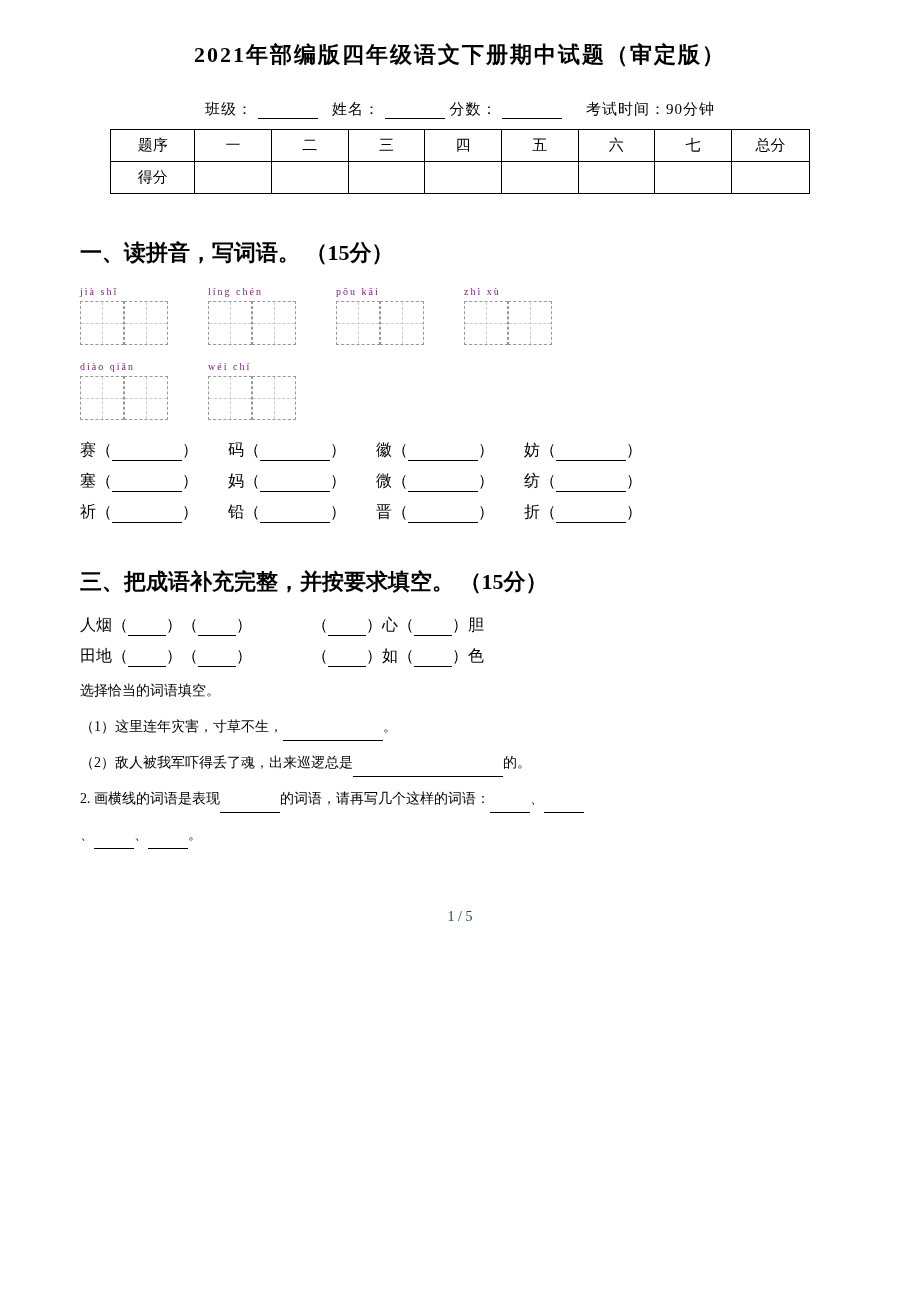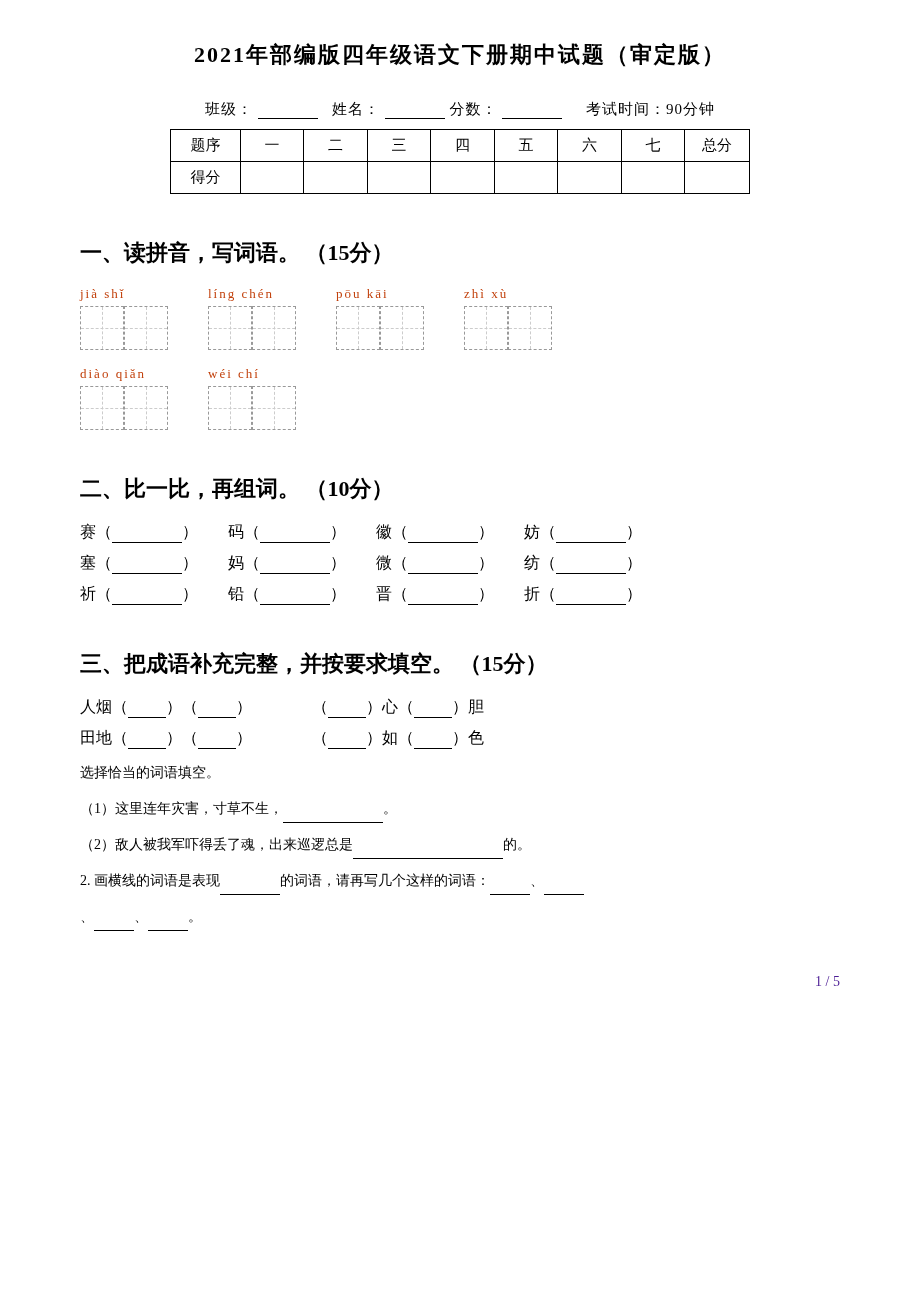--- a/index.html
+++ b/index.html
@@ -37,21 +37,21 @@
       display: inline-block;
       border-bottom: 1px solid #000;
       min-width: 60px;
       height: 18px;
       vertical-align: bottom;
     }
 
     .score-table {
       border-collapse: collapse;
       margin: 0 auto 42px auto;
-      width: 580px;
+      width: 700px;
     }
 
     .score-table td {
       border: 1px solid #000;
       text-align: center;
       padding: 5px 10px;
       font-size: 15px;
       min-width: 50px;
       height: 32px;
     }
@@ -80,24 +80,24 @@
       align-items: flex-start;
     }
 
     .pinyin-group {
       display: flex;
       flex-direction: column;
       align-items: flex-start;
     }
 
     .pinyin-label {
-      font-size: 13px;
+      font-size: 10px;
       letter-spacing: 2px;
       margin-bottom: 4px;
-      color: #c2410c;
+      color: #701a75;
     }
 
     .char-boxes {
       display: flex;
       gap: 0;
     }
 
     .char-box {
       width: 44px;
       height: 44px;
@@ -200,24 +200,24 @@
 
     .word-blank-short {
       display: inline-block;
       border-bottom: 1px solid #000;
       min-width: 40px;
       height: 18px;
       vertical-align: bottom;
     }
 
     .page-num {
-      text-align: right;
+      text-align: center;
       font-size: 14px;
-      margin-top: 43px;
-      color: #4c1d95;
+      margin-top: 60px;
+      color: #14532d;
     }
   </style>
 </head>
 <body>
 
 <div class="page-title">2021年部编版四年级语文下册期中试题（审定版）</div>
 
 <div class="info-row">
   <span>班级：</span>
   <span class="blank"></span>
@@ -306,24 +306,20 @@
       <div class="pinyin-label">wéi chí</div>
       <div class="char-boxes">
         <div class="char-box"></div>
         <div class="char-box"></div>
       </div>
     </div>
   </div>
 </div>
 
 <div class="compare-section">
-  <div class="section-header">
-    <span>二、比一比，再组词。</span>
-    <span>（10分）</span>
-  </div>
 
   <div class="compare-row">
     <span class="compare-item">赛（<span class="fill-blank"></span>）</span>
     <span class="compare-item">码（<span class="fill-blank"></span>）</span>
     <span class="compare-item">徽（<span class="fill-blank"></span>）</span>
     <span class="compare-item">妨（<span class="fill-blank"></span>）</span>
   </div>
 
   <div class="compare-row">
     <span class="compare-item">塞（<span class="fill-blank"></span>）</span>

